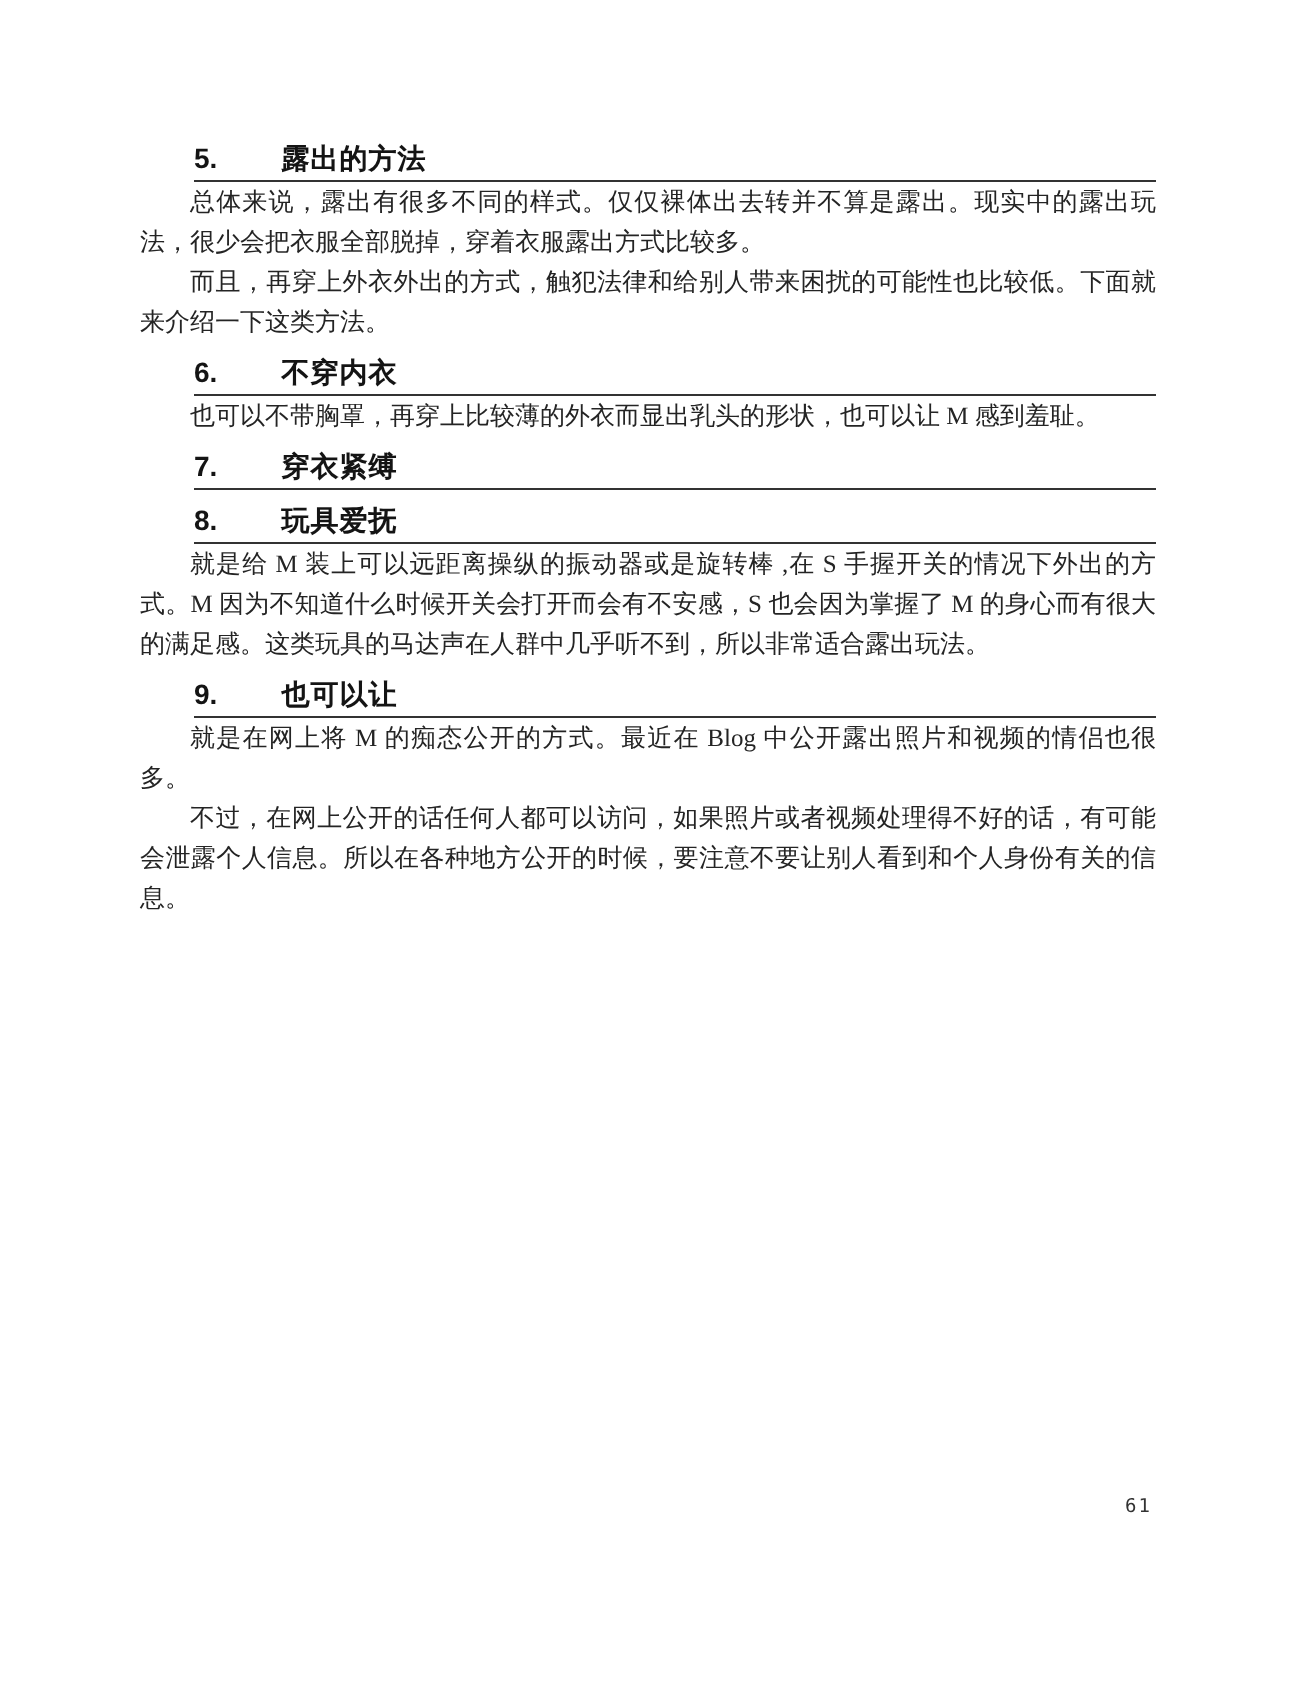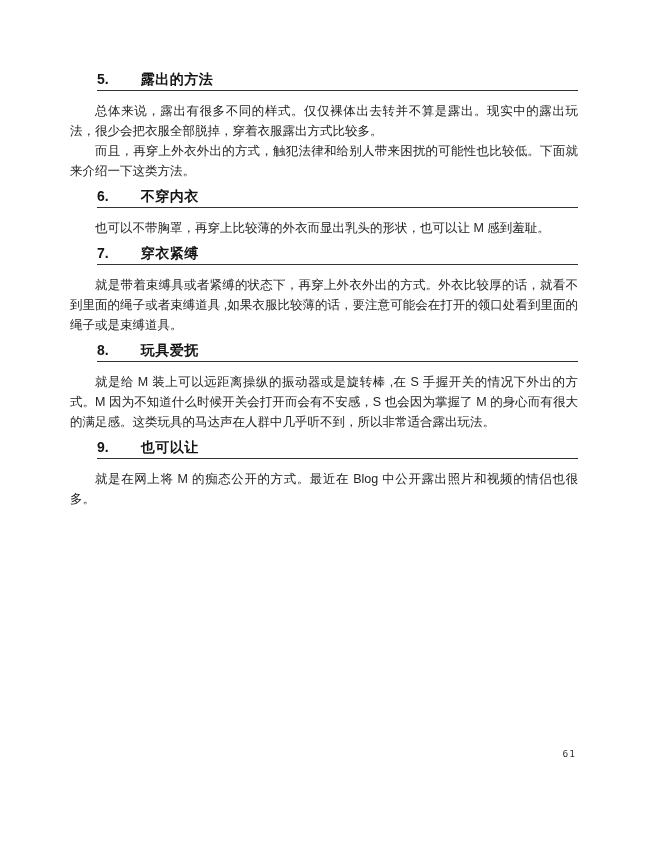--- a/index.html
+++ b/index.html
@@ -46,21 +46,21 @@
   }
   .para {
     margin: 0;
     font-size: 12.5px;
     line-height: 20px;
     color: #242424;
     text-align: justify;
     text-indent: 2em;
   }
   .sec-heading + .para {
-    margin-top: 10px;
+    font-family: Liberation Serif, serif;
   }
   .page-num {
     position: absolute;
     top: 748px;
     right: 74px;
     font-family: "DejaVu Sans Mono", "Liberation Mono", monospace;
     font-size: 9.5px;
     color: #333333;
     letter-spacing: 1px;
   }
@@ -85,34 +85,34 @@
       <span class="sec-title">不穿内衣</span>
     </h2>
     <p class="para">也可以不带胸罩，再穿上比较薄的外衣而显出乳头的形状，也可以让 M 感到羞耻。</p>
   </section>
 
   <section class="sec">
     <h2 class="sec-heading">
       <span class="sec-num">7.</span>
       <span class="sec-title">穿衣紧缚</span>
     </h2>
-    <p class="para">就是带着束缚具或者紧缚的状态下，再穿上外衣外出的方式。外衣比较厚的话，就看不到里面的绳子或者束缚道具 ,如果衣服比较薄的话，要注意可能会在打开的领口处看到里面的绳子或是束缚道具。</p>
   </section>
 
   <section class="sec">
     <h2 class="sec-heading">
       <span class="sec-num">8.</span>
       <span class="sec-title">玩具爱抚</span>
     </h2>
     <p class="para">就是给 M 装上可以远距离操纵的振动器或是旋转棒 ,在 S 手握开关的情况下外出的方式。M 因为不知道什么时候开关会打开而会有不安感，S 也会因为掌握了 M 的身心而有很大的满足感。这类玩具的马达声在人群中几乎听不到，所以非常适合露出玩法。</p>
   </section>
 
   <section class="sec">
     <h2 class="sec-heading">
       <span class="sec-num">9.</span>
       <span class="sec-title">也可以让</span>
     </h2>
     <p class="para">就是在网上将 M 的痴态公开的方式。最近在 Blog 中公开露出照片和视频的情侣也很多。</p>
+    <p class="para">不过，在网上公开的话任何人都可以访问，如果照片或者视频处理得不好的话，有可能会泄露个人信息。所以在各种地方公开的时候，要注意不要让别人看到和个人身份有关的信息。</p>
   </section>
 
   <div class="page-num">61</div>
 
 </div>
 
 </body></html>

